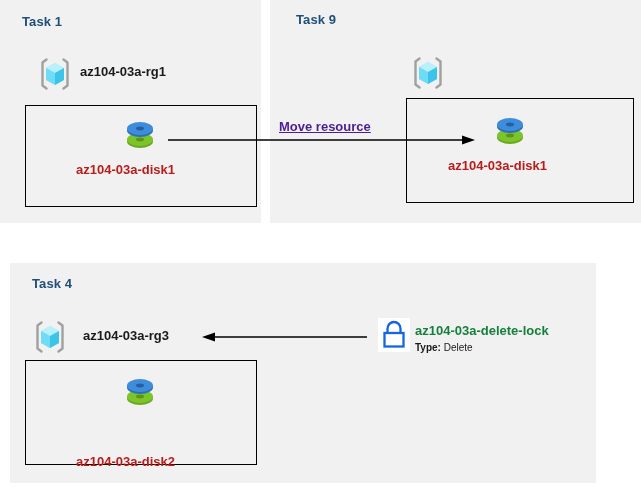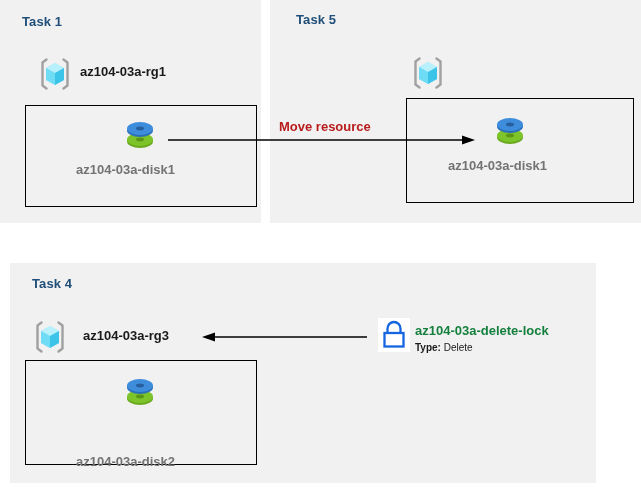--- a/index.html
+++ b/index.html
@@ -88,41 +88,42 @@
   .disk-icon svg { display: block; width: 42px; height: 42px; }
 
   #diskicon-1 { left: 119px; top: 114px; }
   #diskicon-2 { left: 489px; top: 110px; }
   #diskicon-3 { left: 119px; top: 371px; }
 
   .disk-name {
     position: absolute;
     font-size: 13px;
     font-weight: bold;
-    color: #737373;
+    color: #b91c1c;
     white-space: nowrap;
   }
   #diskname-1 { left: 76px;  top: 162px; }
   #diskname-2 { left: 448px; top: 158px; }
   #diskname-3 { left: 76px;  top: 418px; margin-top: 36px; }
 
   
   .arrow-svg {
     position: absolute;
     overflow: visible;
   }
   #arrow-move  { left: 168px; top: 130px; width: 308px; height: 20px; }
   #arrow-lock  { left: 202px; top: 328px; width: 165px; height: 18px; }
 
   .arrow-label {
     position: absolute;
     font-size: 13px;
     font-weight: bold;
-    color: #b91c1c;
-    white-space: nowrap;
+    color: #4c1d95;
+    white-space: nowrap;
+    text-decoration: underline;
   }
   #arrowlabel-move { left: 279px; top: 119px; }
 
   
   #lock-icon {
     position: absolute;
     left: 378px;
     top: 318px;
     width: 32px;
     height: 34px;
@@ -180,21 +181,21 @@
       <ellipse cx="21" cy="25.5" rx="13" ry="6.5" fill="#7cc42a"></ellipse>
       <ellipse cx="21" cy="25.5" rx="4" ry="1.9" fill="#5c9418"></ellipse>
       <ellipse cx="21" cy="16.5" rx="13" ry="6.5" fill="#2b6fb8"></ellipse>
       <ellipse cx="21" cy="14.5" rx="13" ry="6.5" fill="#3d8ddc"></ellipse>
       <ellipse cx="21" cy="14.5" rx="4" ry="1.9" fill="#275f9e"></ellipse>
     </svg>
   </div>
   <div class="disk-name" id="diskname-1">az104-03a-disk1</div>
 
   <div class="panel" id="panel-task2"></div>
-  <div class="task-label" id="label-task2">Task 5</div>
+  <div class="task-label" id="label-task2">Task 9</div>
 
   <div class="rg-icon" id="rgicon-2">
     <svg viewBox="0 0 34 34" xmlns="http://www.w3.org/2000/svg">
       <path d="M8.5 2.5 L4.5 5.5 L4.5 28.5 L8.5 31.5" fill="none" stroke="#a0a0a0" stroke-width="2.4" stroke-linecap="round" stroke-linejoin="round"></path>
       <path d="M25.5 2.5 L29.5 5.5 L29.5 28.5 L25.5 31.5" fill="none" stroke="#a0a0a0" stroke-width="2.4" stroke-linecap="round" stroke-linejoin="round"></path>
       <polygon points="17,6 26,11 26,23 17,28 8,23 8,11" fill="#9ee9fa"></polygon>
       <polygon points="17,6 26,11 17,16 8,11" fill="#b8f0fc"></polygon>
       <polygon points="17,16 26,11 26,23 17,28" fill="#3cc3e8"></polygon>
       <polygon points="17,16 8,11 8,23 17,28" fill="#6fdcf5"></polygon>
     </svg>

